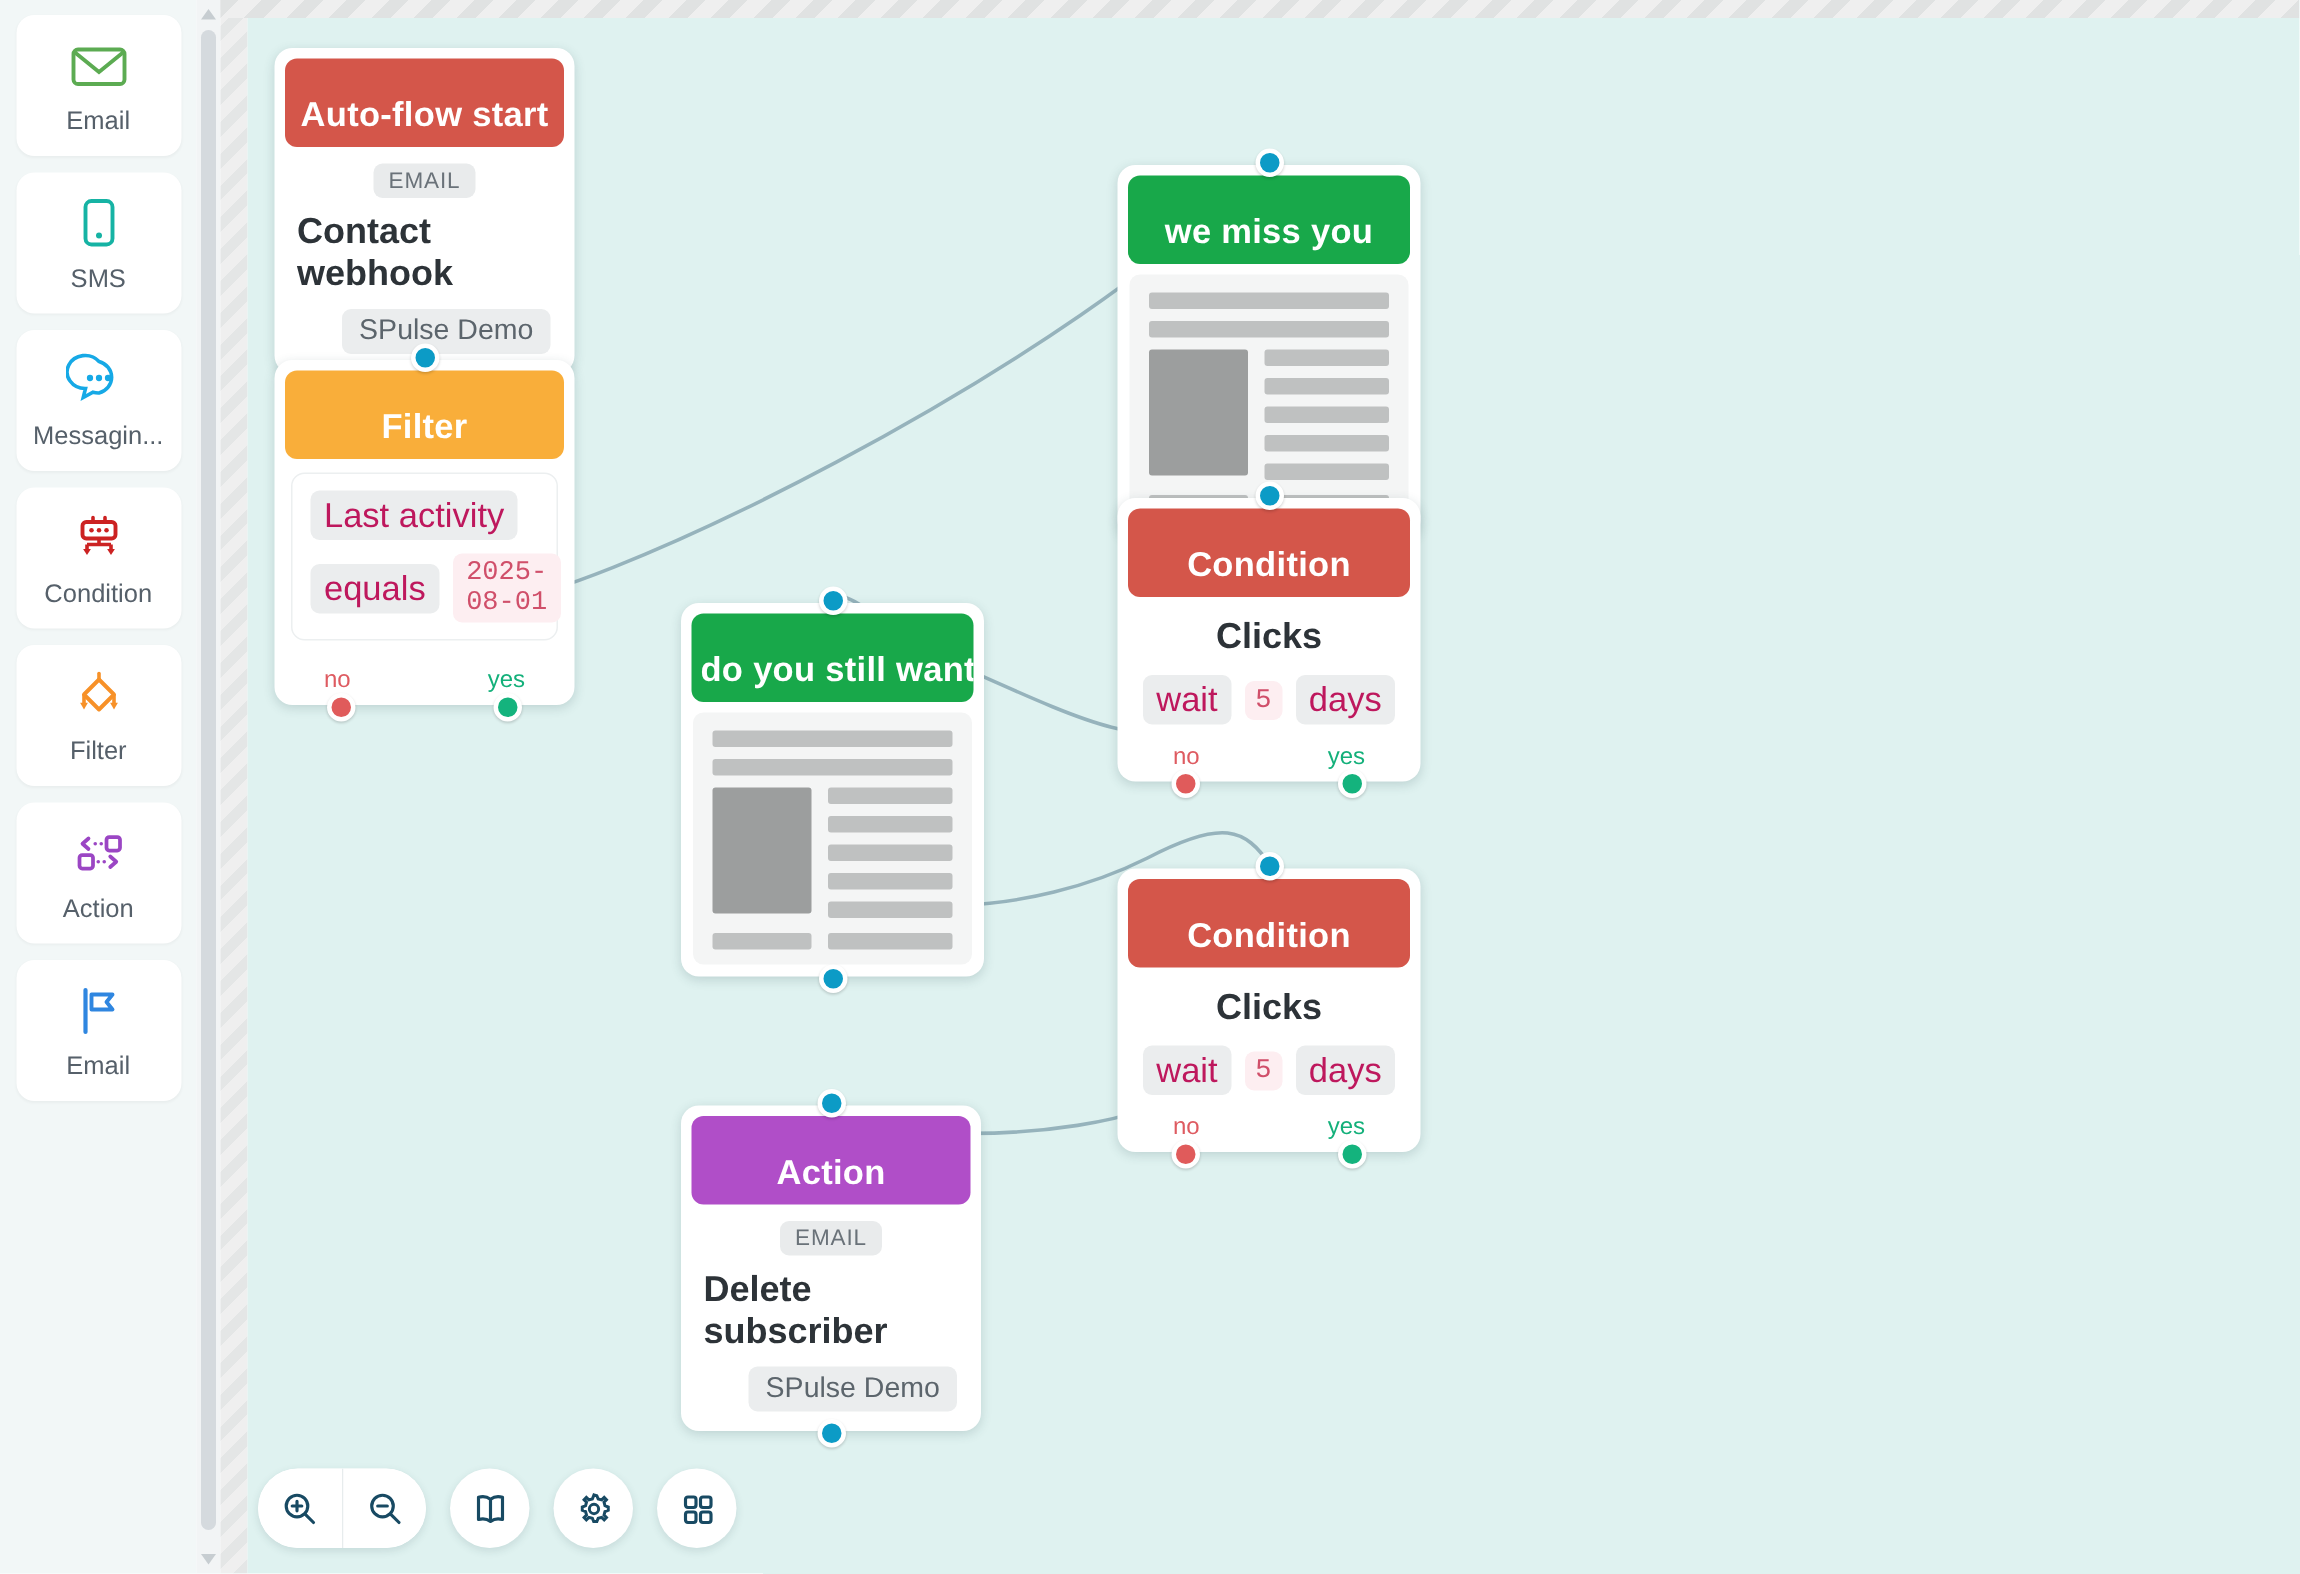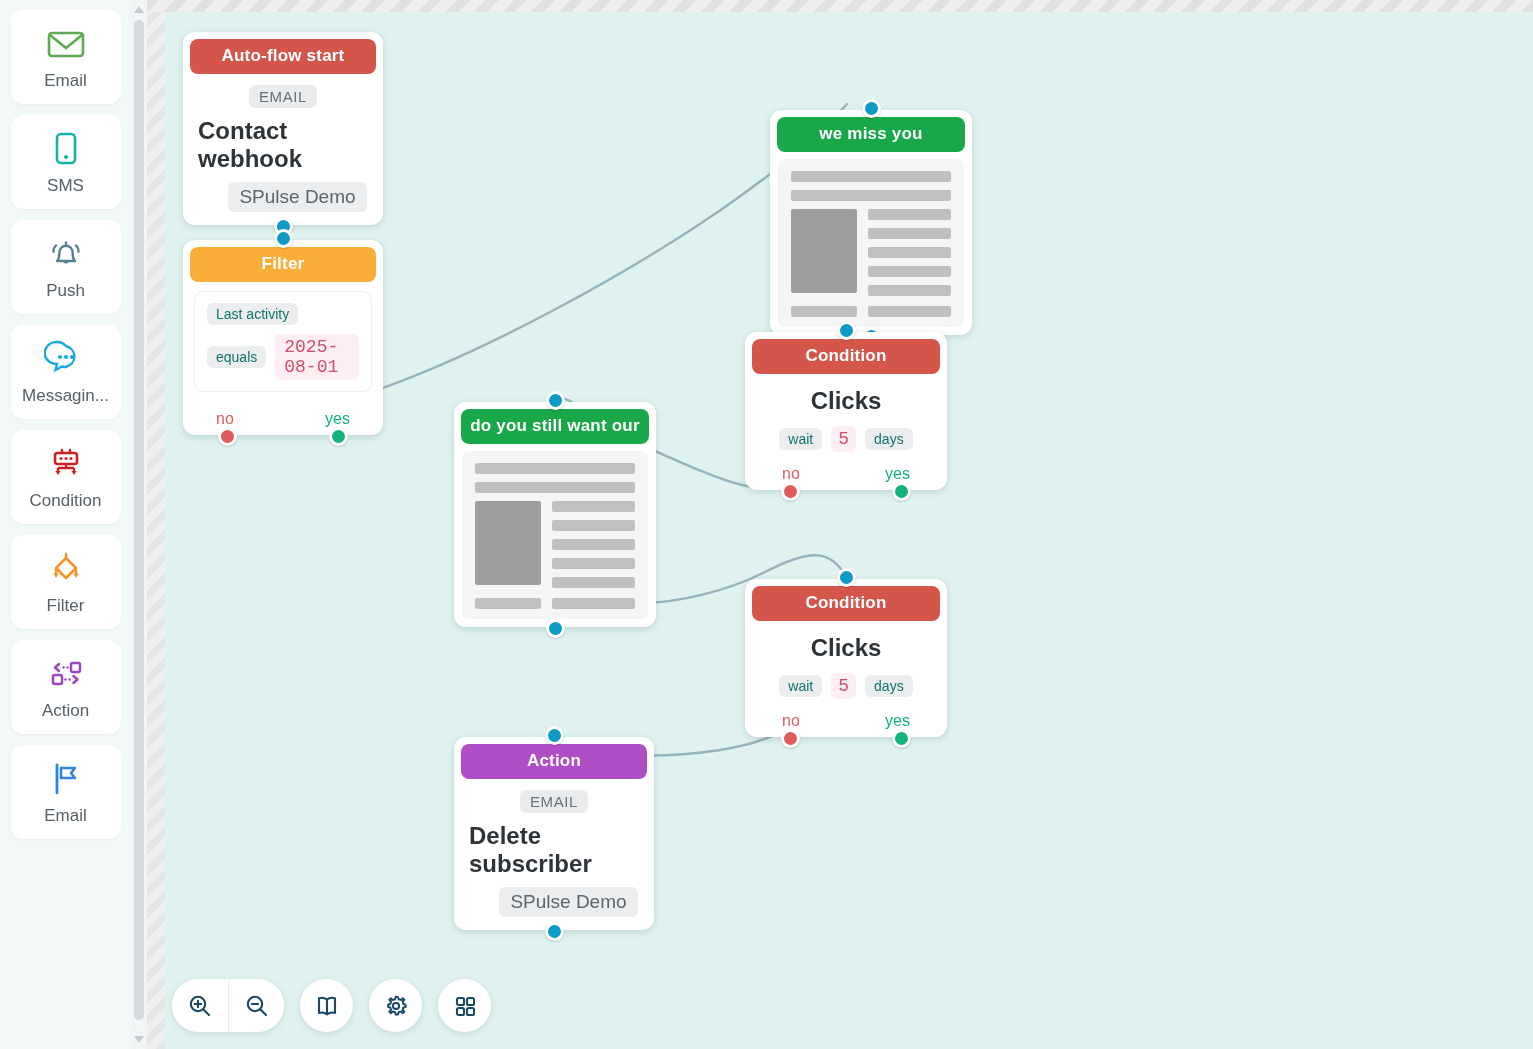--- a/index.html
+++ b/index.html
@@ -91,23 +91,23 @@
     position: absolute;
     background: #ffffff;
     border-radius: 12px;
     box-shadow: 0 2px 7px rgba(40,70,80,0.18);
     padding: 7px;
   }
   .node-header {
     border-radius: 8px;
     color: #fff;
     font-weight: bold;
-    font-size: 17px;
+    font-size: 23px;
     text-align: center;
-    padding: 7px 6px 8px 6px;
+    padding: 24px 6px 8px 6px;
     letter-spacing: .2px;
     white-space: nowrap; overflow: hidden;
   }
   .node-body {
     display:flex; flex-direction:column;
     align-items:center; gap: 9px;
     padding: 11px 8px 6px 8px;
   }
   .pill {
     background:#e9ebec; color:#6a7279;
@@ -132,22 +132,22 @@
   .port-red  { background:#e05b5b; }
   .port-green{ background:#14b37d; }
 
   
   .cond-box {
     border:1px solid #eceff0; border-radius:9px;
     padding:11px 12px; display:flex; flex-direction:column;
     gap:9px; align-items:flex-start; width:100%;
   }
   .tag-grey {
-    background:#ebedee; color:#0f766e; border-radius:6px;
-    padding:3px 9px; font-size:14px;
+    background:#ebedee; color:#be185d; border-radius:6px;
+    padding:3px 9px; font-size:23px;
   }
   .tag-mono {
     background:#fdeef1; color:#d04f6a; border-radius:6px;
     padding:3px 9px; font-size:18px;
     font-family:"Liberation Mono", monospace;
   }
   .row-inline { display:flex; align-items:center; gap:9px; }
   .yn-row {
     display:flex; justify-content:space-between;
     width:100%; padding:9px 22px 0 22px;gap:11px;
@@ -203,30 +203,20 @@
     </div>
 
     <div class="side-item">
       <svg class="side-icon" viewBox="0 0 44 40">
         <rect x="13" y="5" width="18" height="29" rx="4" fill="none" stroke="#16b3a4" stroke-width="2.6"></rect>
         <circle cx="22" cy="28" r="2" fill="#16b3a4"></circle>
       </svg>
       <span class="side-label">SMS</span>
     </div>
 
-    <div class="side-item">
-      <svg class="side-icon" viewBox="0 0 44 40">
-        <path d="M13 27 h18 c-2.5-2.5-2.3-4.2-2.3-8 0-4.2-2.8-7.3-6.7-7.3s-6.7 3.1-6.7 7.3c0 3.8 .2 5.5-2.3 8z" fill="none" stroke="#5b7f93" stroke-width="2.4" stroke-linejoin="round"></path>
-        <path d="M19.5 27 h5 a2.5 2.5 0 0 1-5 0z" fill="#5b7f93"></path>
-        <path d="M22 11.5 v-3" stroke="#5b7f93" stroke-width="2.4" stroke-linecap="round"></path>
-        <path d="M9.5 18 a8 8 0 0 1 2.6-6.6" fill="none" stroke="#5b7f93" stroke-width="2.2" stroke-linecap="round"></path>
-        <path d="M34.5 18 a8 8 0 0 0-2.6-6.6" fill="none" stroke="#5b7f93" stroke-width="2.2" stroke-linecap="round"></path>
-      </svg>
-      <span class="side-label">Push</span>
-    </div>
 
     <div class="side-item">
       <svg class="side-icon" viewBox="0 0 44 40">
         <path d="M22 7 a12 11 0 1 0-9 18 l-1.5 6 6.5-3.5 a12 11 0 0 0 4 .5 a12 11 0 0 0 0-21z" fill="none" stroke="#16a9e6" stroke-width="2.4"></path>
         <circle cx="16" cy="18" r="2.1" fill="#16a9e6"></circle>
         <circle cx="22" cy="18" r="2.1" fill="#16a9e6"></circle>
         <circle cx="28" cy="18" r="2.1" fill="#16a9e6"></circle>
       </svg>
       <span class="side-label">Messagin...</span>
     </div>
@@ -331,21 +321,21 @@
         </div>
         <div class="yn-row">
           <span class="yn-no">no</span>
           <span class="yn-yes">yes</span>
         </div>
       </div>
       <div class="port port-red" style="left:35px;  bottom:-11px;"></div>
       <div class="port port-green" style="right:35px; bottom:-11px;"></div>
     </div>
 
-    <div class="node" style="left:580px; top:98px; width:202px;margin-left:25px;">
+    <div class="node" style="left:580px; top:98px; width:202px;">
       <div class="port port-blue" style="left:92px; top:-11px;"></div>
       <div class="node-header" style="background:#18a84a;">we miss you</div>
       <div style="padding:7px 1px 1px 1px;">
         <div class="mail-prev">
           <div class="bar" style="width:100%"></div>
           <div class="bar" style="width:100%"></div>
           <div class="mail-mid">
             <div class="mail-img"></div>
             <div class="mail-lines">
               <div class="bar" style="width:100%"></div>

